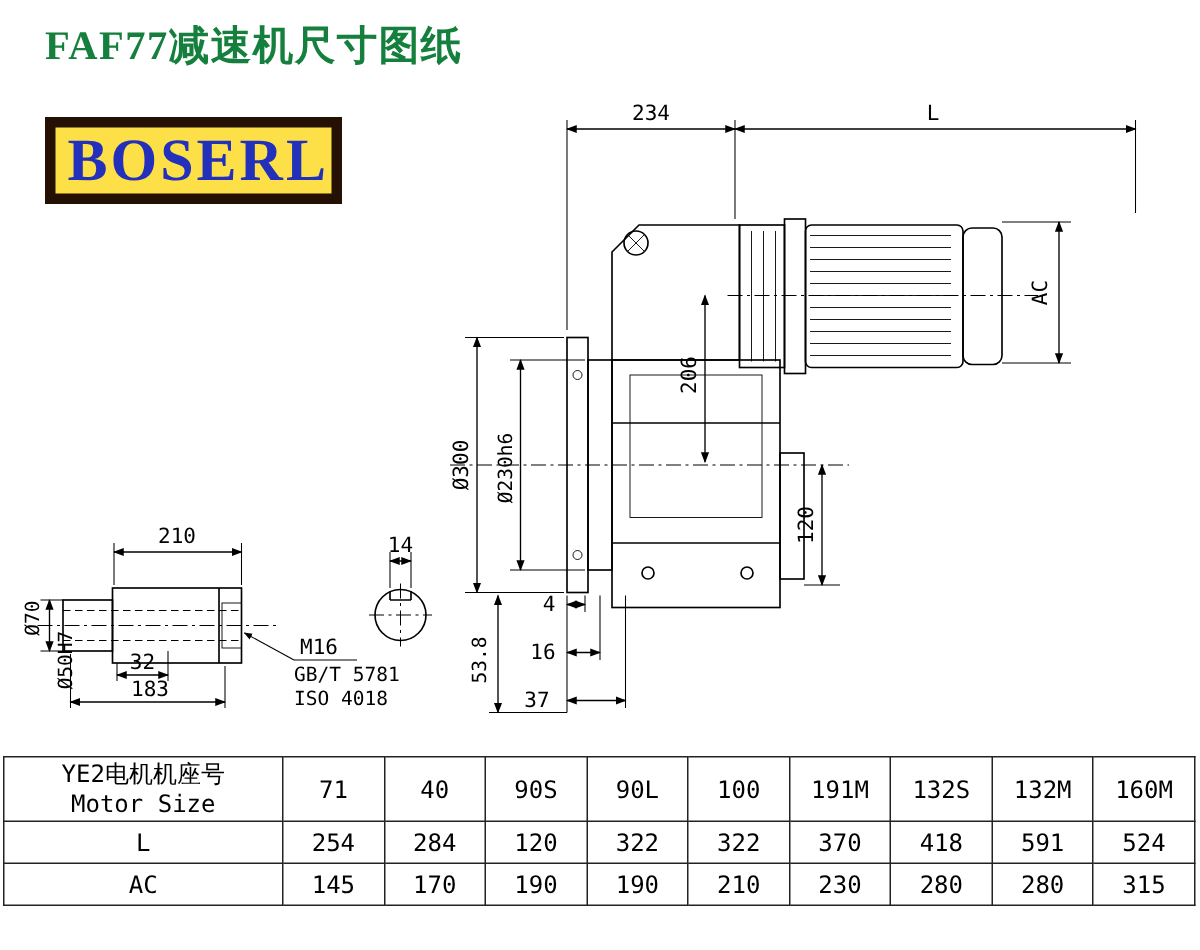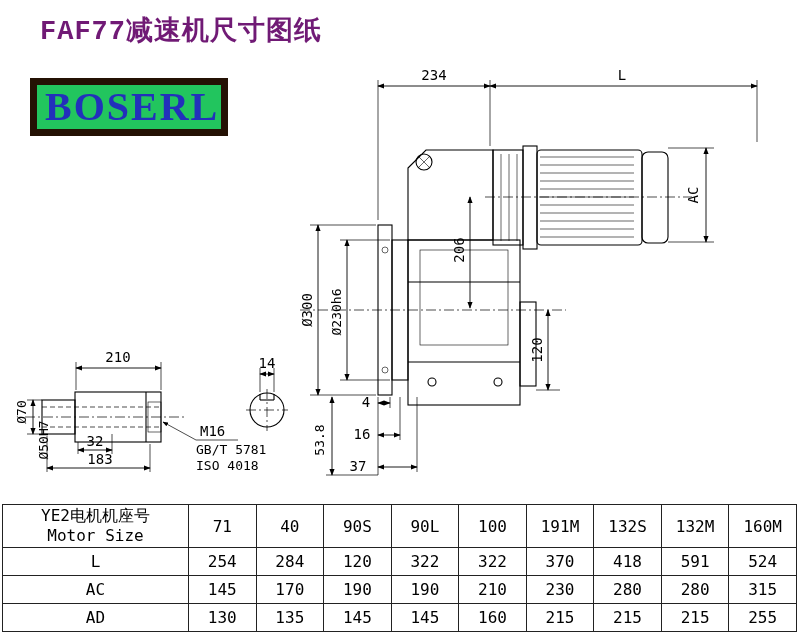--- a/index.html
+++ b/index.html
@@ -1,27 +1,27 @@
 <!DOCTYPE html>
 <html><head>
 <meta charset="utf-8">
 <style>
   html,body { margin:0; padding:0; }
   body {
     width:800px; height:633px; position:relative; background:#ffffff;
     font-family:"Liberation Sans", sans-serif; overflow:hidden; color:#000;
   }
   .title {
-    position:absolute; left:40px; top:12px; margin:0;
-    font-size:27px; font-weight:bold; color:#701a75; letter-spacing:1px;
-    font-family:Liberation Mono, monospace;
+    position:absolute; left:30px; top:12px; margin:0;
+    font-size:27px; font-weight:bold; color:#15803d; letter-spacing:1px;
+    font-family:Liberation Serif, serif;
   }
   .logo {
     position:absolute; left:30px; top:78px; width:176px; height:44px;
-    border:7px solid #241104; background:#22c55e;
+    border:7px solid #241104; background:#fde047;
     display:flex; align-items:center; padding-left:8px;
   }
   .logo span {
     font-family:"Liberation Serif", serif; font-size:40px; font-weight:bold;
     color:#2230bb; letter-spacing:2px; line-height:1;
   }
   svg.drawing { position:absolute; left:0; top:50px; }
   .ln  { stroke:#000; stroke-width:1.1; fill:none; }
   .fin { stroke:#000; stroke-width:0.6; fill:none; }
   .cl  { stroke:#000; stroke-width:0.7; fill:none; stroke-dasharray:10 3 2 3; }
@@ -253,26 +253,14 @@
       <td>145</td>
       <td>170</td>
       <td>190</td>
       <td>190</td>
       <td>210</td>
       <td>230</td>
       <td>280</td>
       <td>280</td>
       <td>315</td>
     </tr>
-    <tr>
-      <td>AD</td>
-      <td>130</td>
-      <td>135</td>
-      <td>145</td>
-      <td>145</td>
-      <td>160</td>
-      <td>215</td>
-      <td>215</td>
-      <td>215</td>
-      <td>255</td>
-    </tr>
   </tbody>
 </table>
 
 </body></html>

